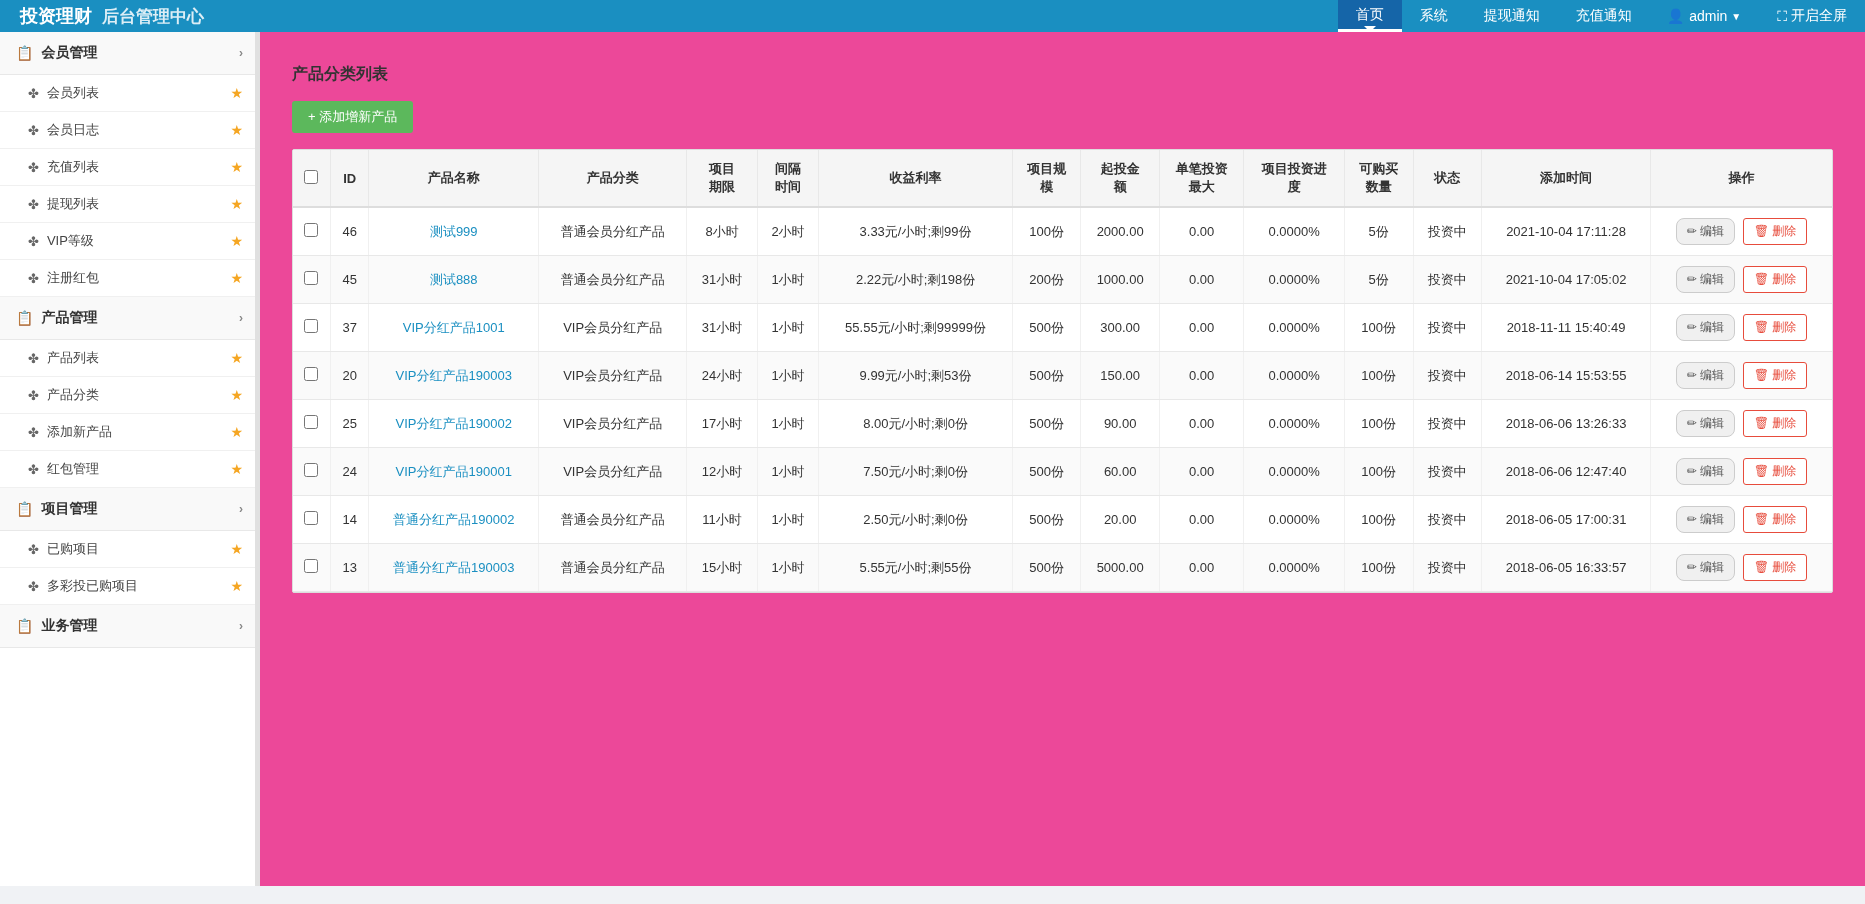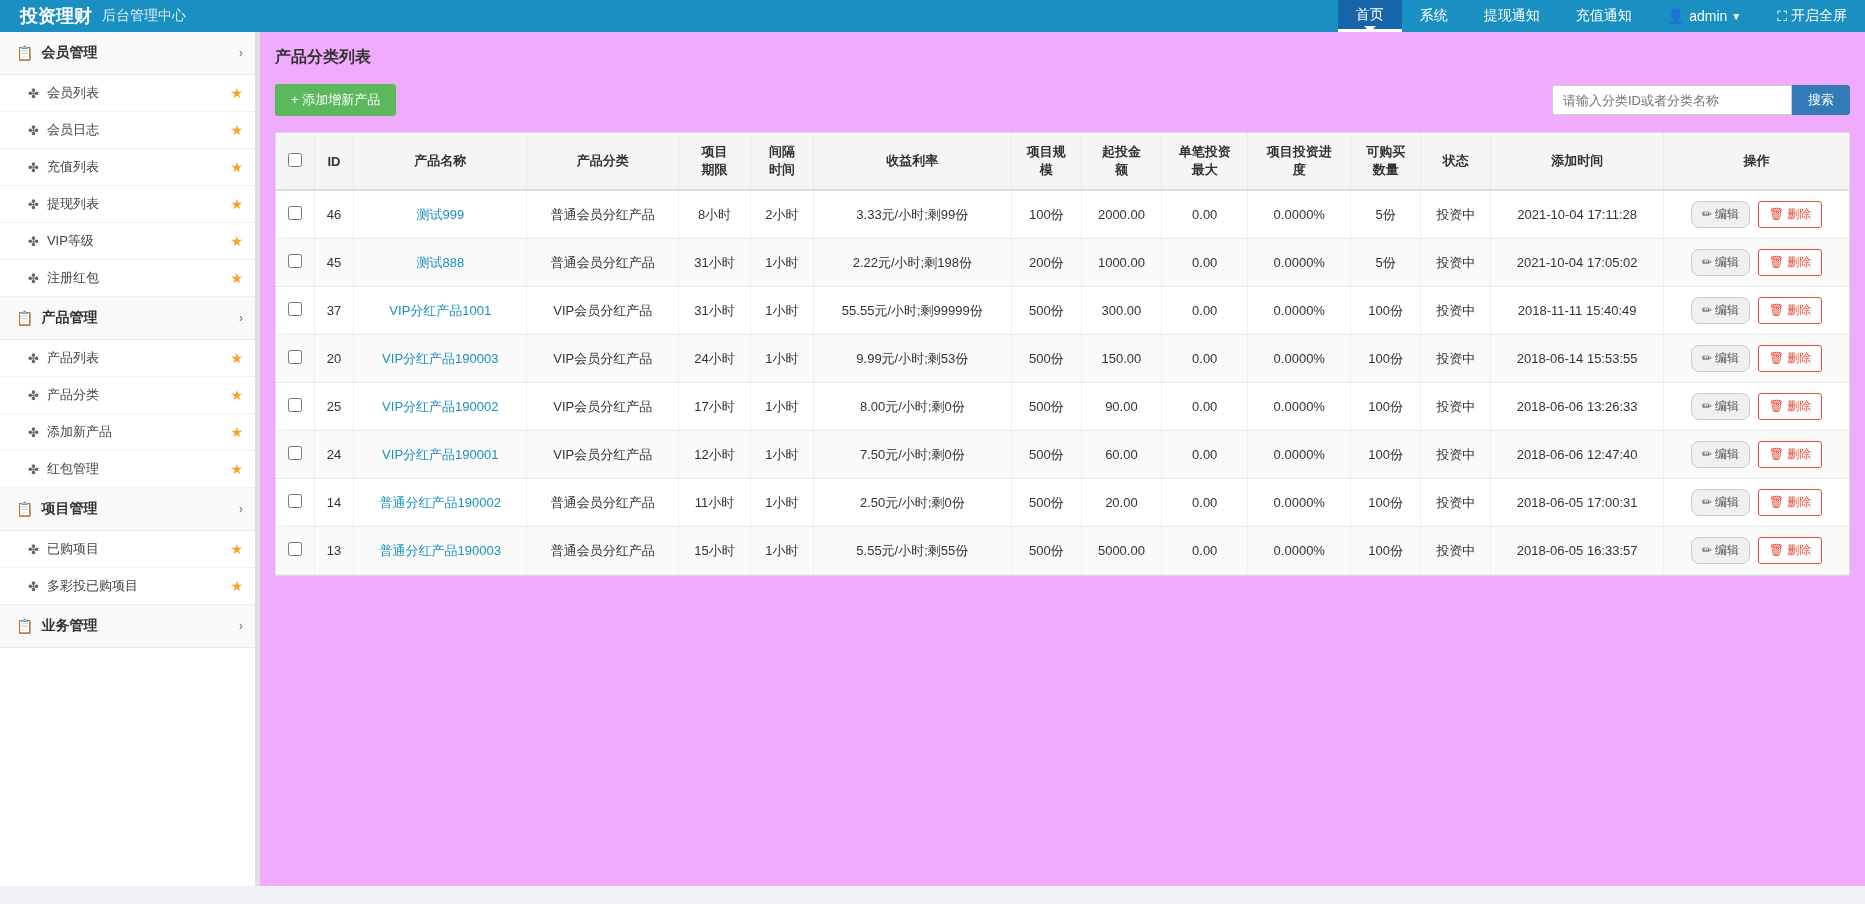--- a/index.html
+++ b/index.html
@@ -14,22 +14,23 @@
       padding: 0 0 0 20px;
       color: #fff;
     }
     .topnav .brand {
       font-size: 18px;
       font-weight: bold;
       margin-right: 10px;
       color: #fff;
     }
     .topnav .brand-sub {
-      font-size: 14px;
+      font-size: 17px;
       color: rgba(255,255,255,0.85);
+      font-weight: bold;
     }
     .topnav-right {
       margin-left: auto;
       display: flex;
       align-items: stretch;
       height: 100%;
     }
     .topnav-right .nav-item {
       display: flex;
       align-items: center;
@@ -96,22 +97,22 @@
       color: #444;
       border-bottom: 1px solid #f0f0f0;
     }
     .sidebar-item .item-icon { margin-right: 8px; color: #666; font-size: 13px; }
     .sidebar-item .item-star { margin-left: auto; color: #f5a623; font-size: 14px; }
 
     
     .main-content {
       flex: 1;
       overflow-y: auto;
-      padding: 15px;
-      background: #f0abfc;
+      padding: 32px;
+      background: #ec4899;
     }
     .page-title {
       font-size: 16px;
       font-weight: bold;
       margin-bottom: 16px;
       color: #333;
     }
     .toolbar {
       display: flex;
       align-items: center;
@@ -322,24 +323,20 @@
     </div>
 
     <div class="sidebar-resize-handle"></div>
   </div>
 
   <div class="main-content">
     <div class="page-title">产品分类列表</div>
 
     <div class="toolbar">
       <button class="btn-add">+ 添加增新产品</button>
-      <div class="search-group">
-        <input class="search-input" type="text" placeholder="请输入分类ID或者分类名称" style="">
-        <button class="btn-search">搜索</button>
-      </div>
     </div>
 
     <div class="table-wrap">
       <table>
         <thead>
           <tr>
             <th><input type="checkbox" style=""></th>
             <th>ID</th>
             <th>产品名称</th>
             <th>产品分类</th>

